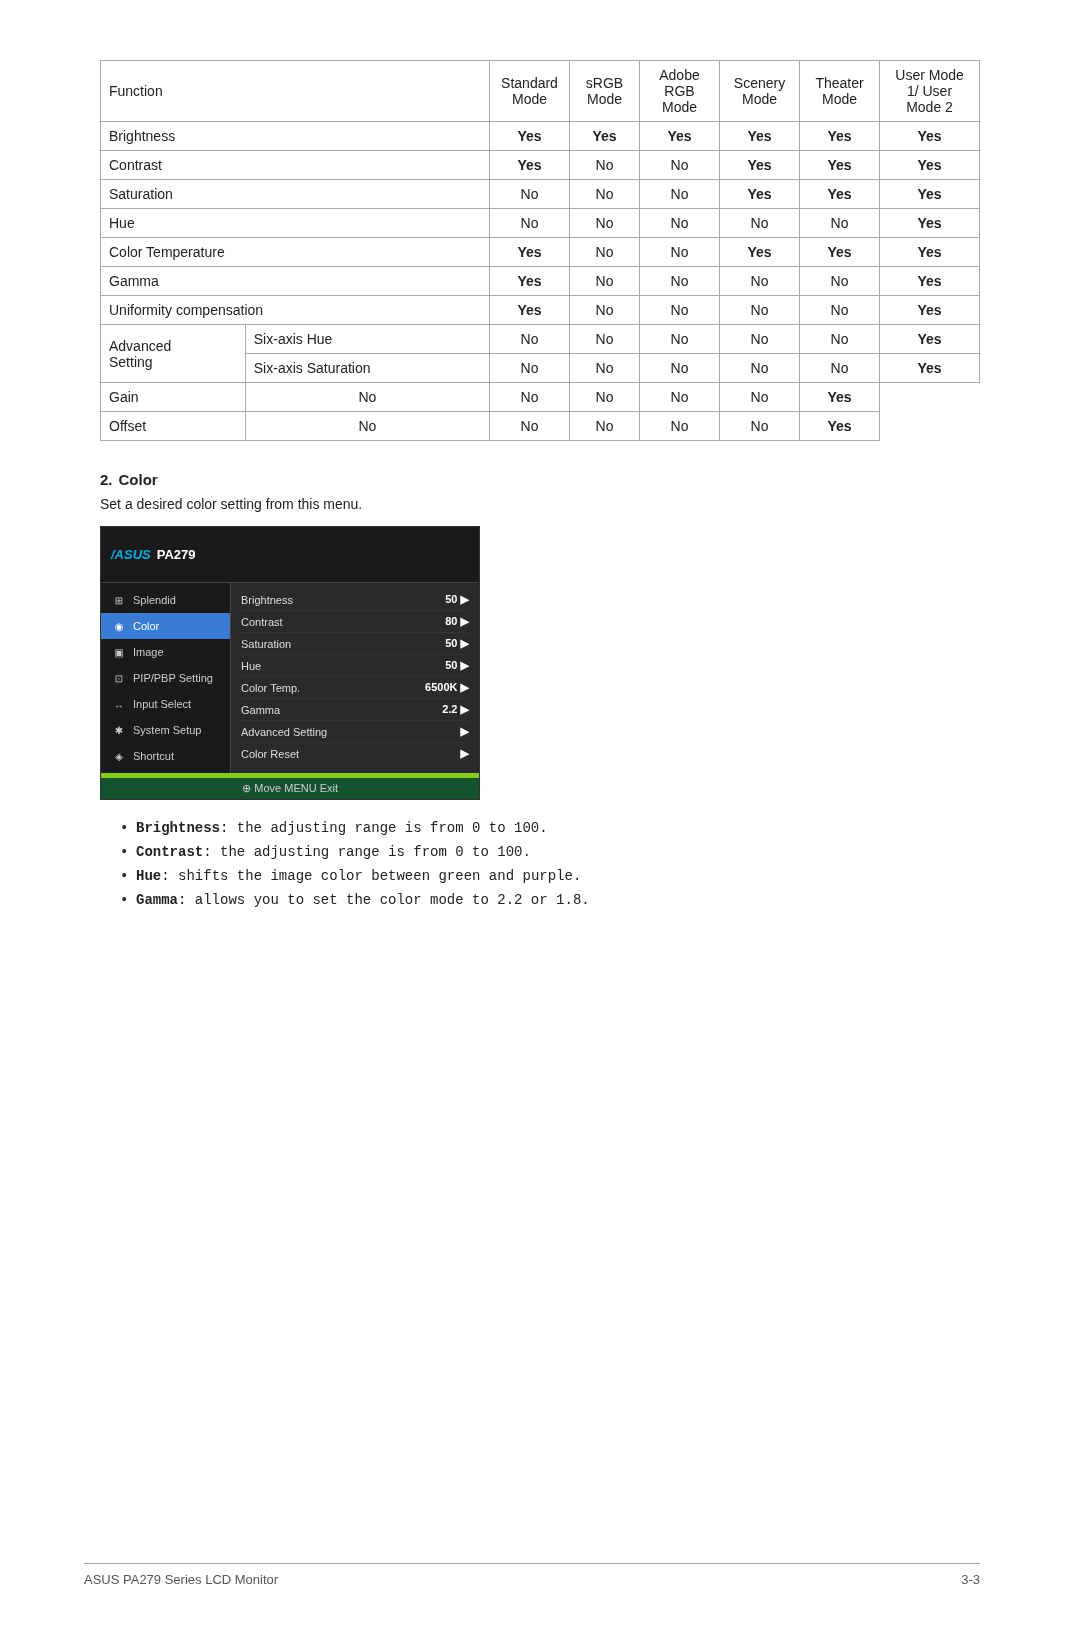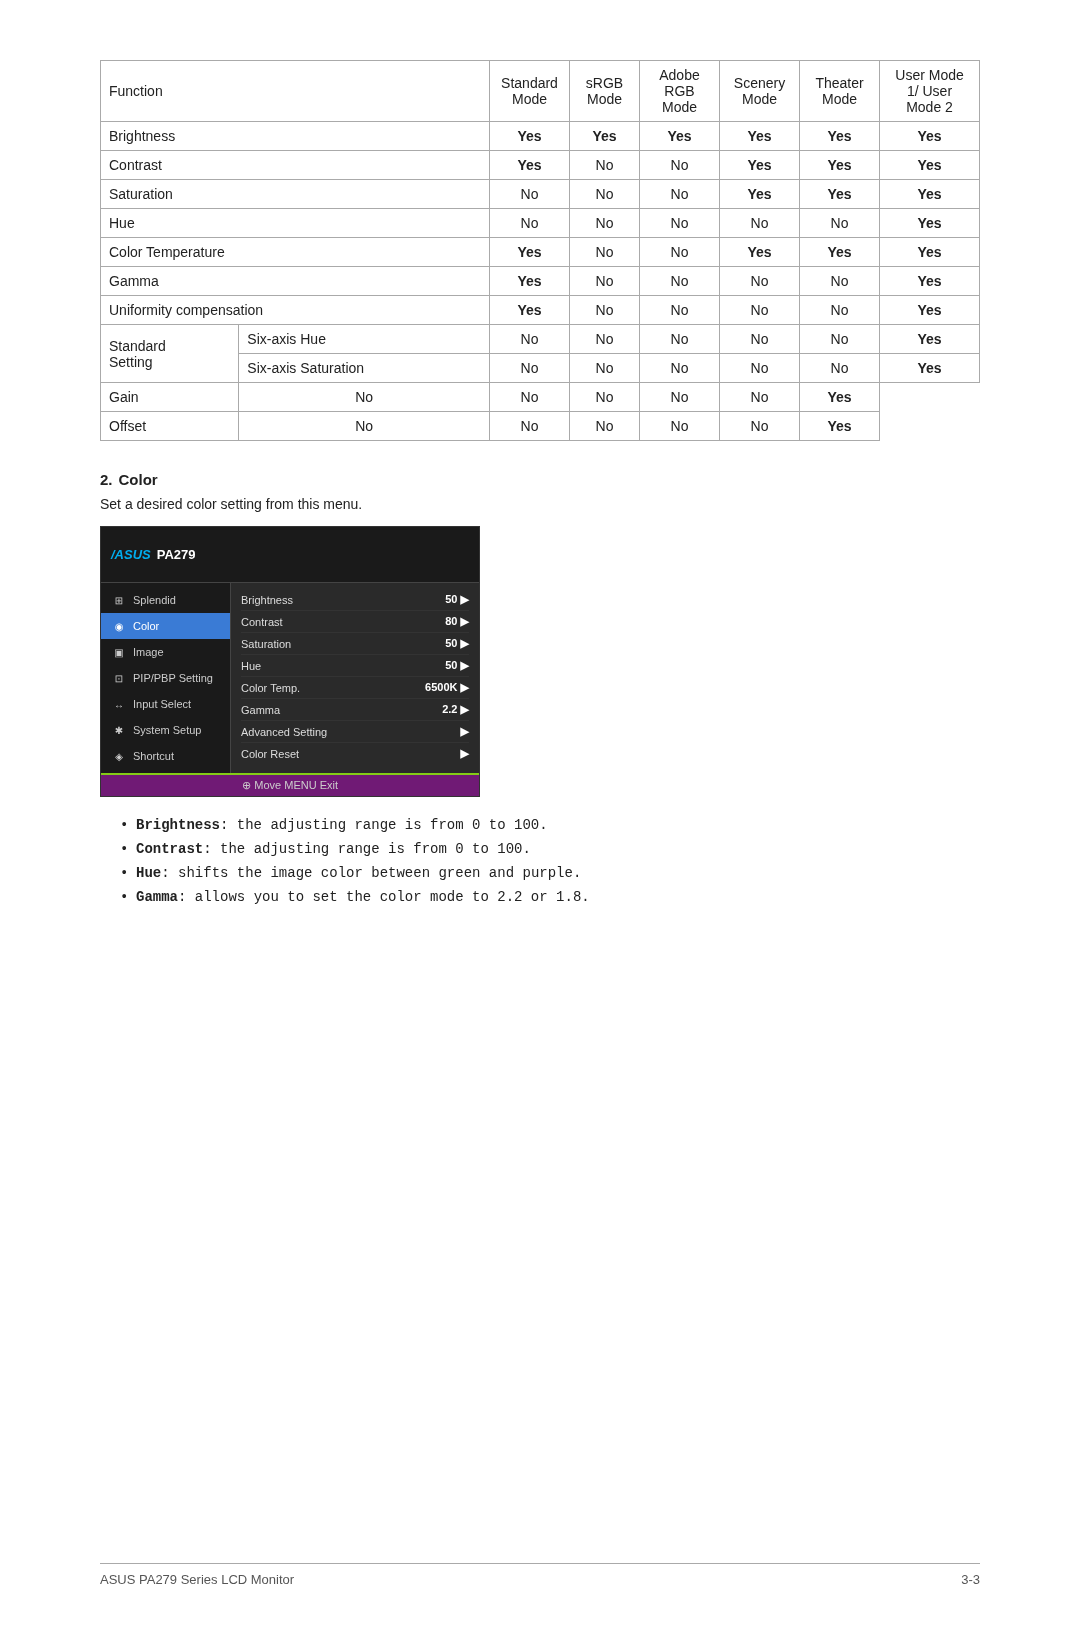--- a/index.html
+++ b/index.html
@@ -111,26 +111,26 @@
       color: #ddd;
       font-size: 11px;
       border-bottom: 1px solid #333;
     }
     .menu-right-item:last-child { border-bottom: none; align-items: center; }
     .menu-right-item .val {
       color: #fff;
       font-weight: bold;
     }
     .menu-bottom-bar {
-      background: #701a75;
+      background: #14532d;
       color: #ccc;
       font-size: 11px;
       padding: 4px 10px;
       text-align: center;
-      border-top: 2px solid #84cc16;
+      border-top: 5px solid #84cc16;
     }
 
     
     .bullet-list {
       list-style: none;
       padding-left: 20px;
       margin-bottom: 10px;
       font-family: Liberation Mono, monospace;
     }
     .bullet-list li {
@@ -143,21 +143,21 @@
       content: "•";
       position: absolute;
       left: 0;
       top: 0;
     }
 
     
     .page-footer {
       position: absolute;
       bottom: 40px;
-      left: 100px;
+      left: 84px;
       right: 100px;
       display: flex;
       justify-content: space-between;
       font-size: 13px;
       color: #555;
       border-top: 1px solid #aaa;
       padding-top: 8px;
     }
   </style>
 </head>
@@ -248,21 +248,21 @@
       <tr>
         <td colspan="2">Uniformity compensation</td>
         <td style="text-align: center; font-weight: bold;">Yes</td>
         <td style="text-align: center;">No</td>
         <td style="text-align: center;">No</td>
         <td style="text-align: center;">No</td>
         <td style="text-align: center;">No</td>
         <td style="text-align: center; font-weight: bold;">Yes</td>
       </tr>
       <tr>
-        <td rowspan="2" style="white-space: pre; vertical-align: middle;">Standard
+        <td rowspan="2" style="white-space: pre; vertical-align: middle;">Advanced
 Setting</td>
         <td>Six-axis Hue</td>
         <td style="text-align: center;">No</td>
         <td style="text-align: center;">No</td>
         <td style="text-align: center;">No</td>
         <td style="text-align: center;">No</td>
         <td style="text-align: center;">No</td>
         <td style="text-align: center; font-weight: bold;">Yes</td>
       </tr>
       <tr>

